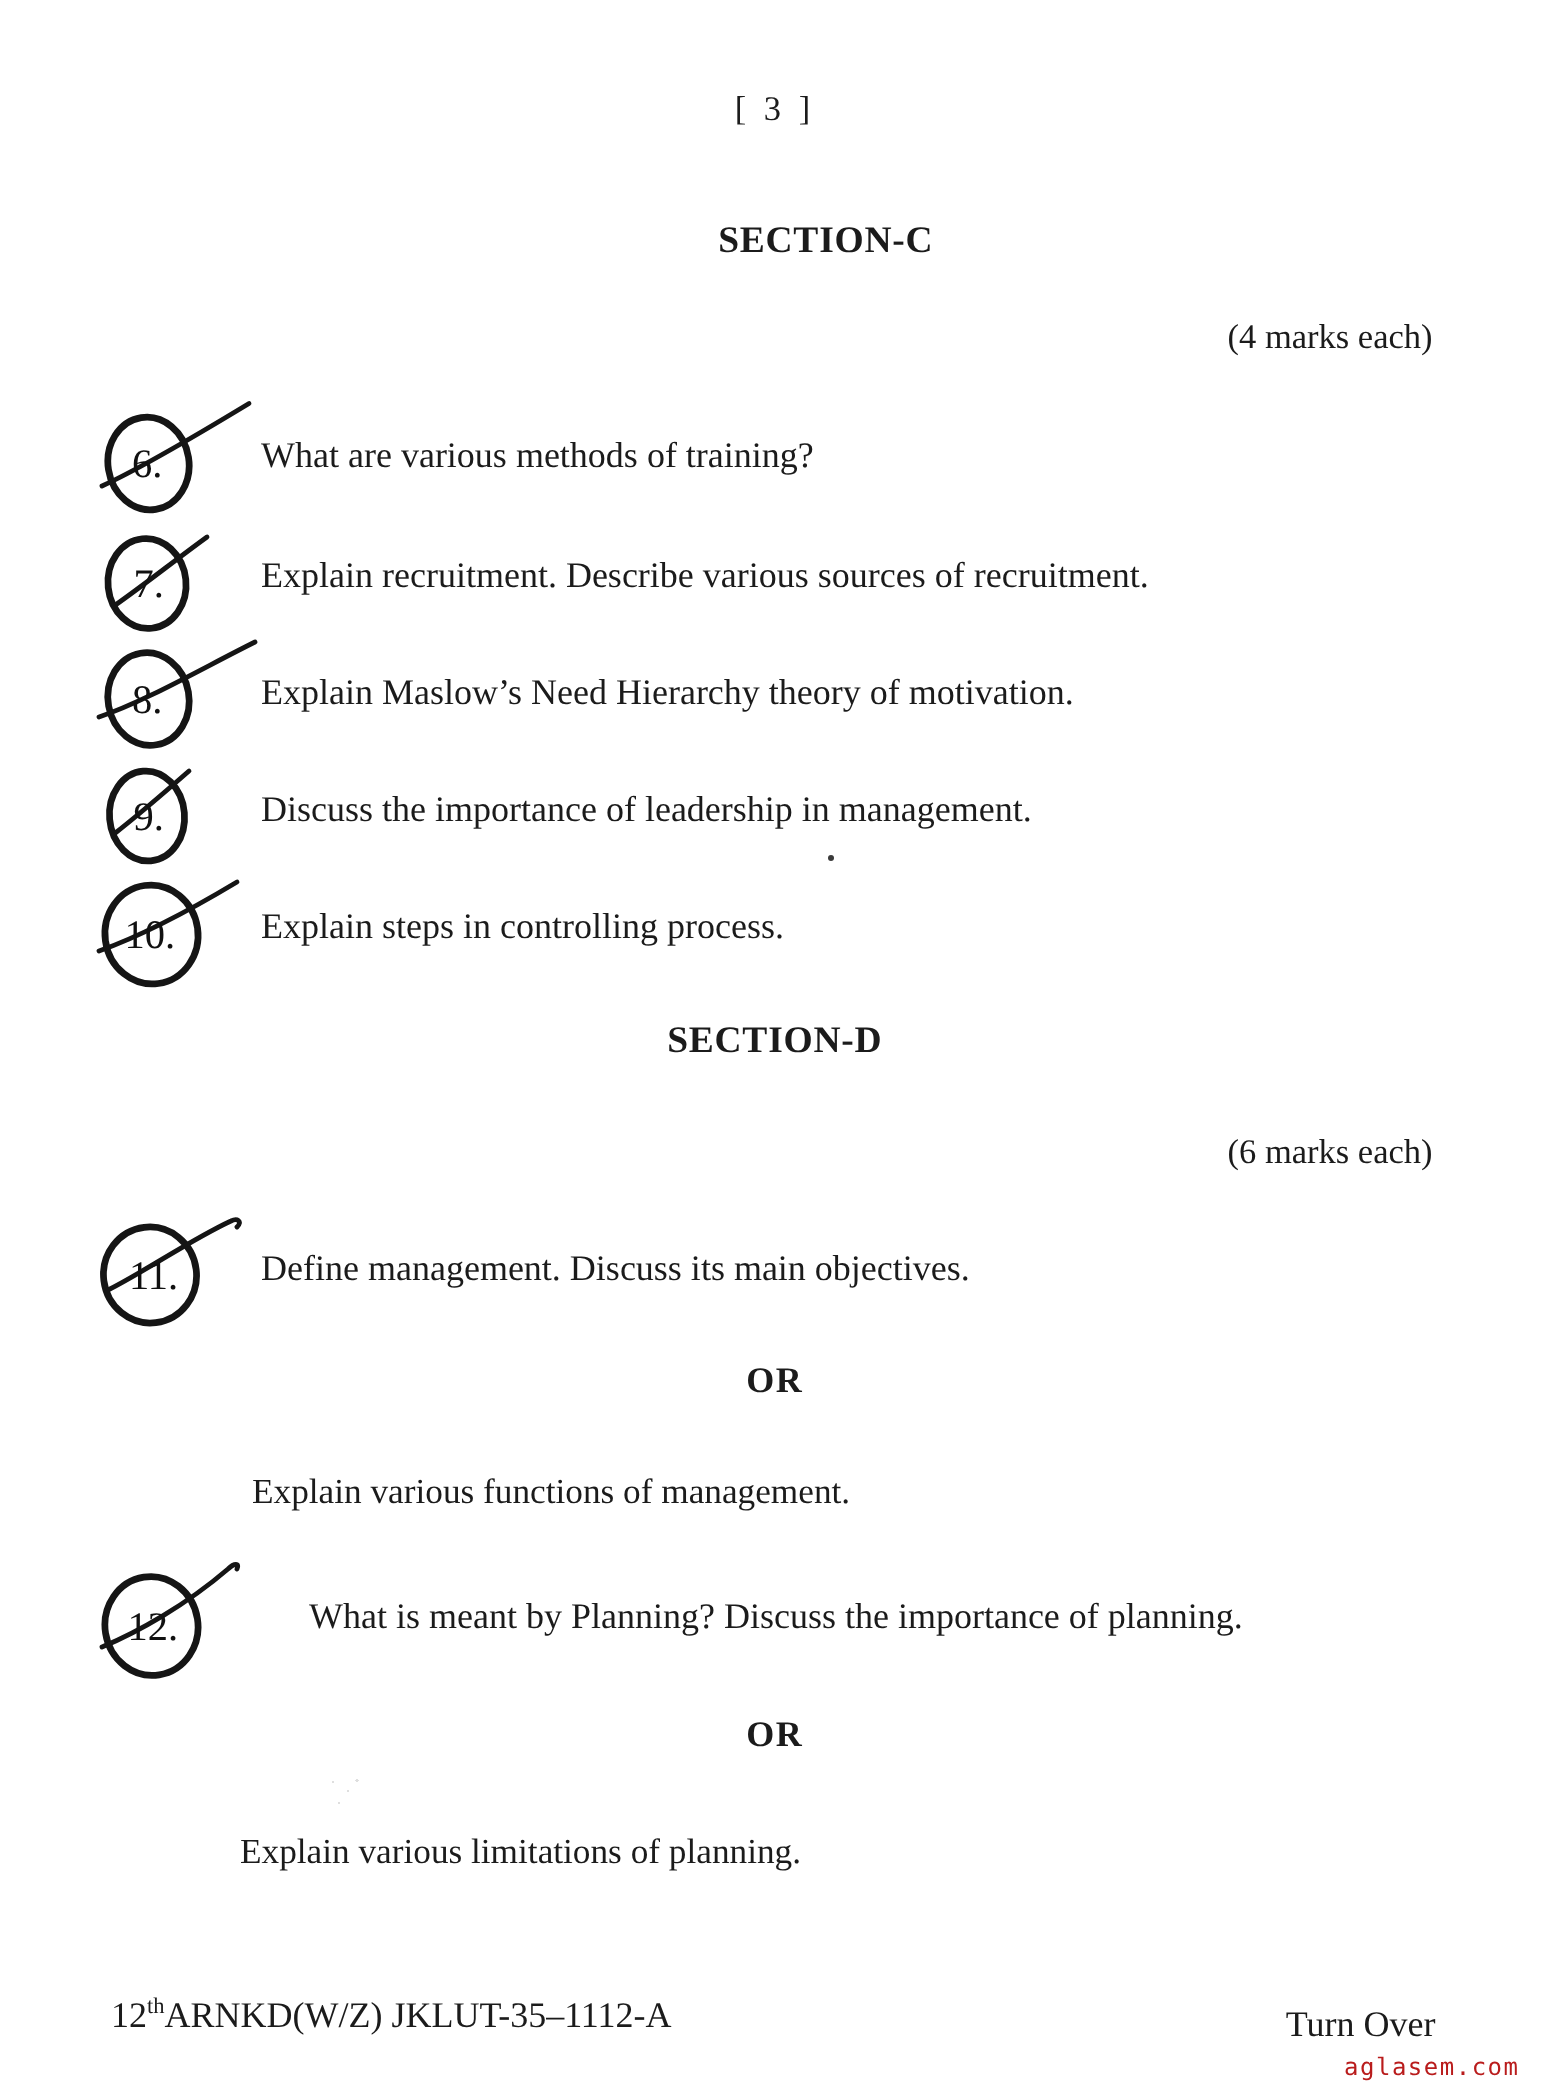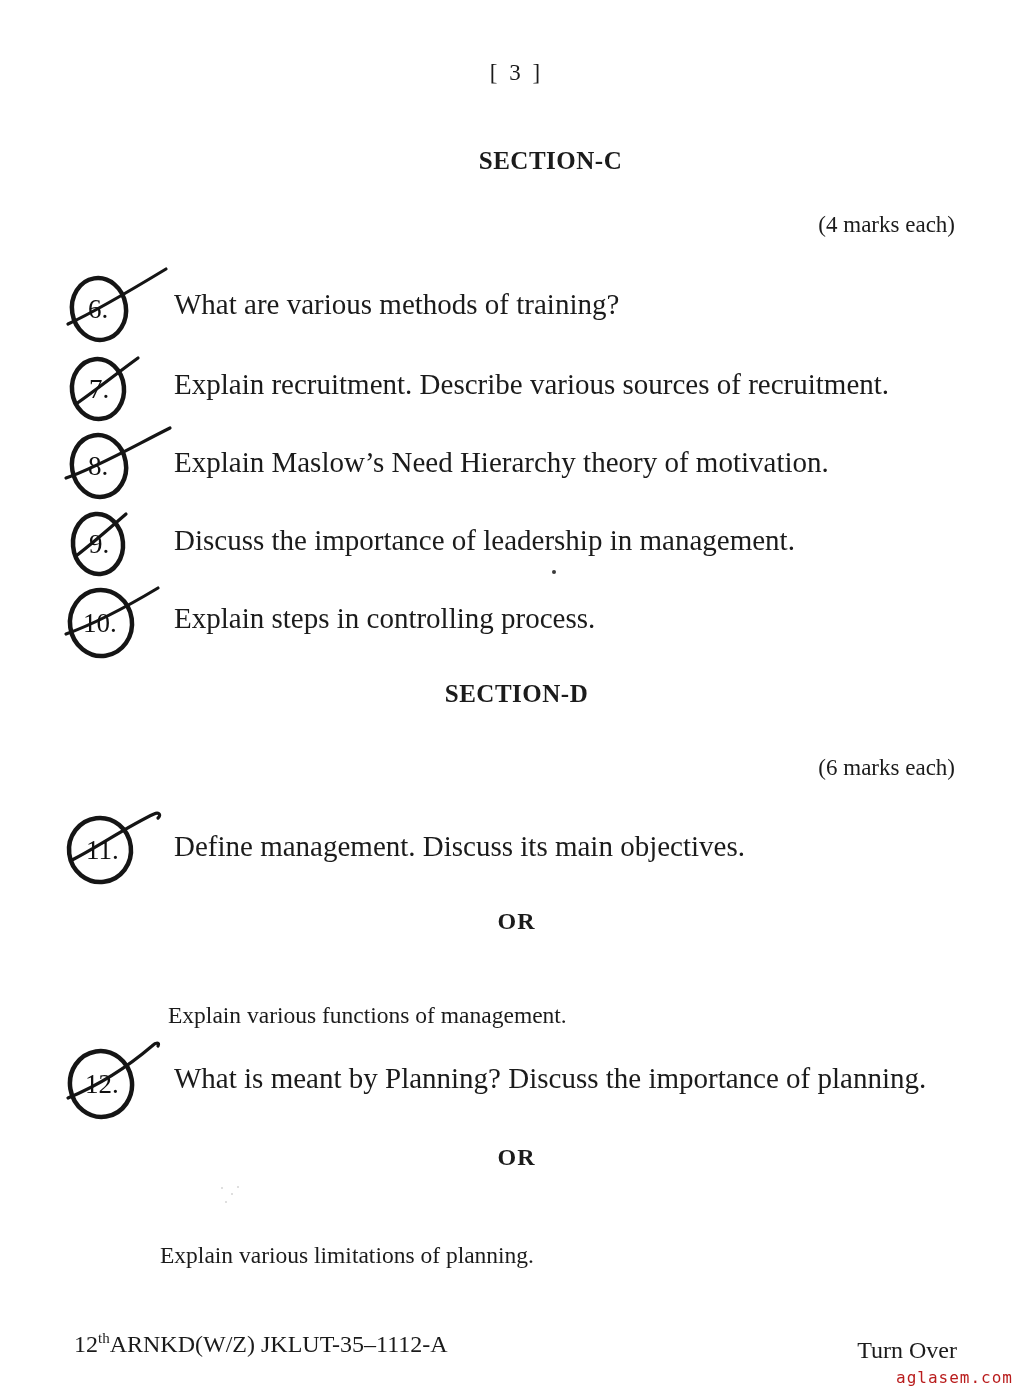--- a/index.html
+++ b/index.html
@@ -64,38 +64,37 @@
     stroke: #151515;
     stroke-width: 3.2;
     stroke-linecap: round;
   }
   .qmark text {
     font-family: "Liberation Serif", "DejaVu Serif", serif;
     font-size: 27px;
     fill: #111;
   }
   .qtext {
-    font-size: 29px;
+    font-size: 24px;
     padding-left: 0px;
     white-space: nowrap;
   }
   .or-label {
     position: absolute;
     left: 0;
     width: 100%;
     text-align: center;
     font-size: 24px;
     font-weight: 700;
     letter-spacing: 1px;
   }
   .alt-text {
     position: absolute;
     font-size: 23.5px;
     white-space: nowrap;
-    margin-top: 20px;
   }
   .stray-dot {
     position: absolute;
     width: 4px;
     height: 4px;
     border-radius: 50%;
     background: #3a3a3a;
   }
   .smudge {
     position: absolute;
@@ -213,21 +212,21 @@
         <text x="24" y="55">11.</text>
       </svg>
     </span>
     <span class="qtext">Define management. Discuss its main objectives.</span>
   </div>
 
   <div class="or-label" style="top:908px;">OR</div>
 
   <div class="alt-text" style="left:168px; top:982px;">Explain various functions of management.</div>
 
-  <div class="qrow" style="top:1036px;">
+  <div class="qrow" style="top:1036px;gap:32px;">
     <span class="qmark">
       <svg viewBox="0 0 112 84" width="112" height="84">
         <ellipse class="circ" cx="39" cy="48" rx="31" ry="33" transform="rotate(-9 39 48)"></ellipse>
         <path class="tick" d="M6,62 C30,52 62,34 90,10 C94,6 98,6 96,10"></path>
         <text x="23" y="57">12.</text>
       </svg>
     </span>
     <span class="qtext">What is meant by Planning? Discuss the importance of planning.</span>
   </div>
 

